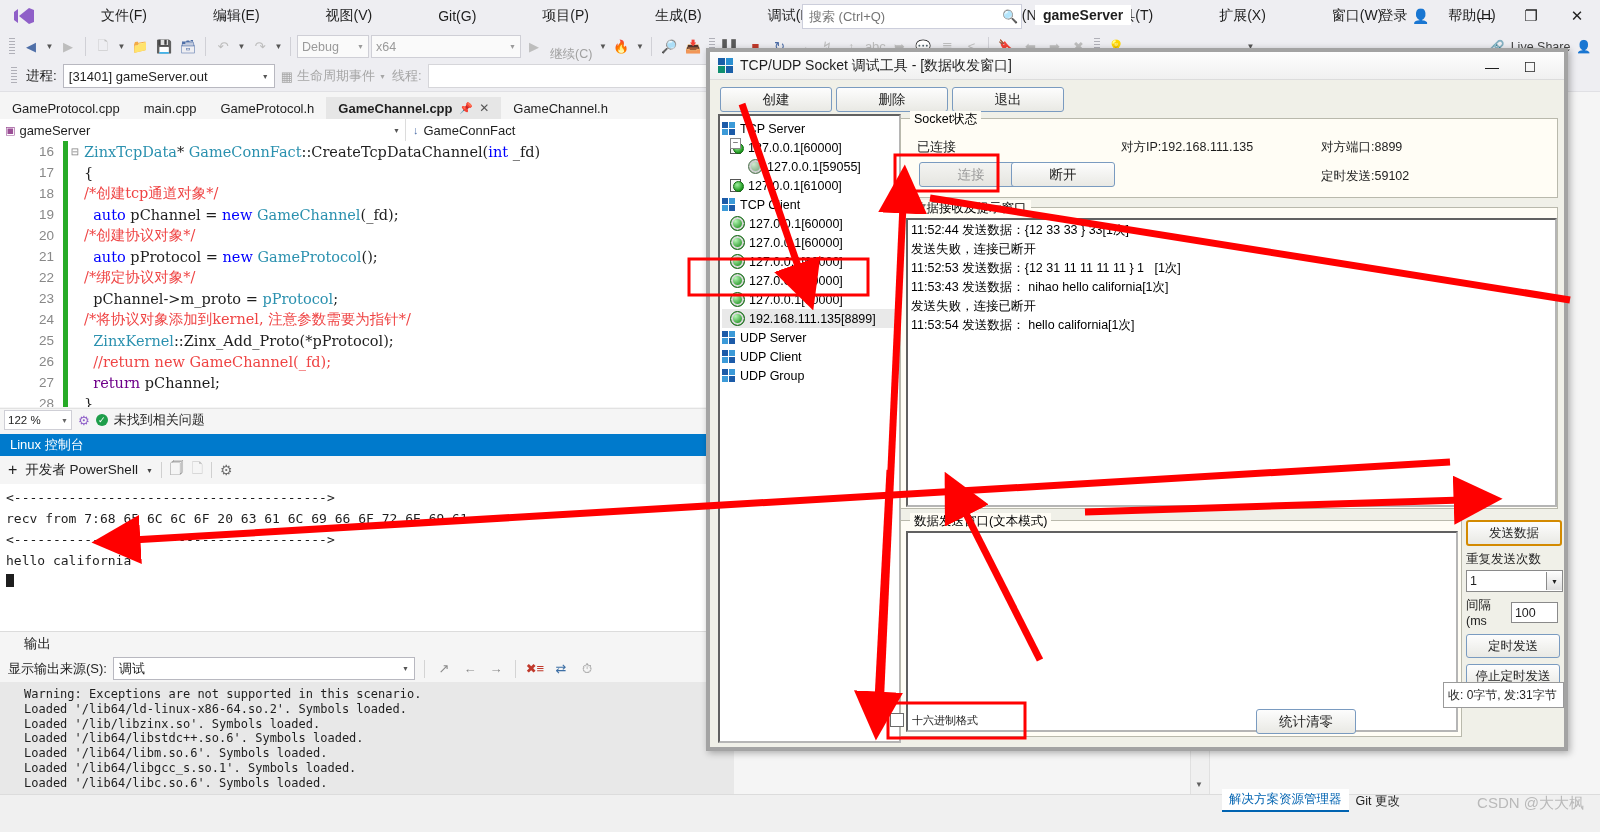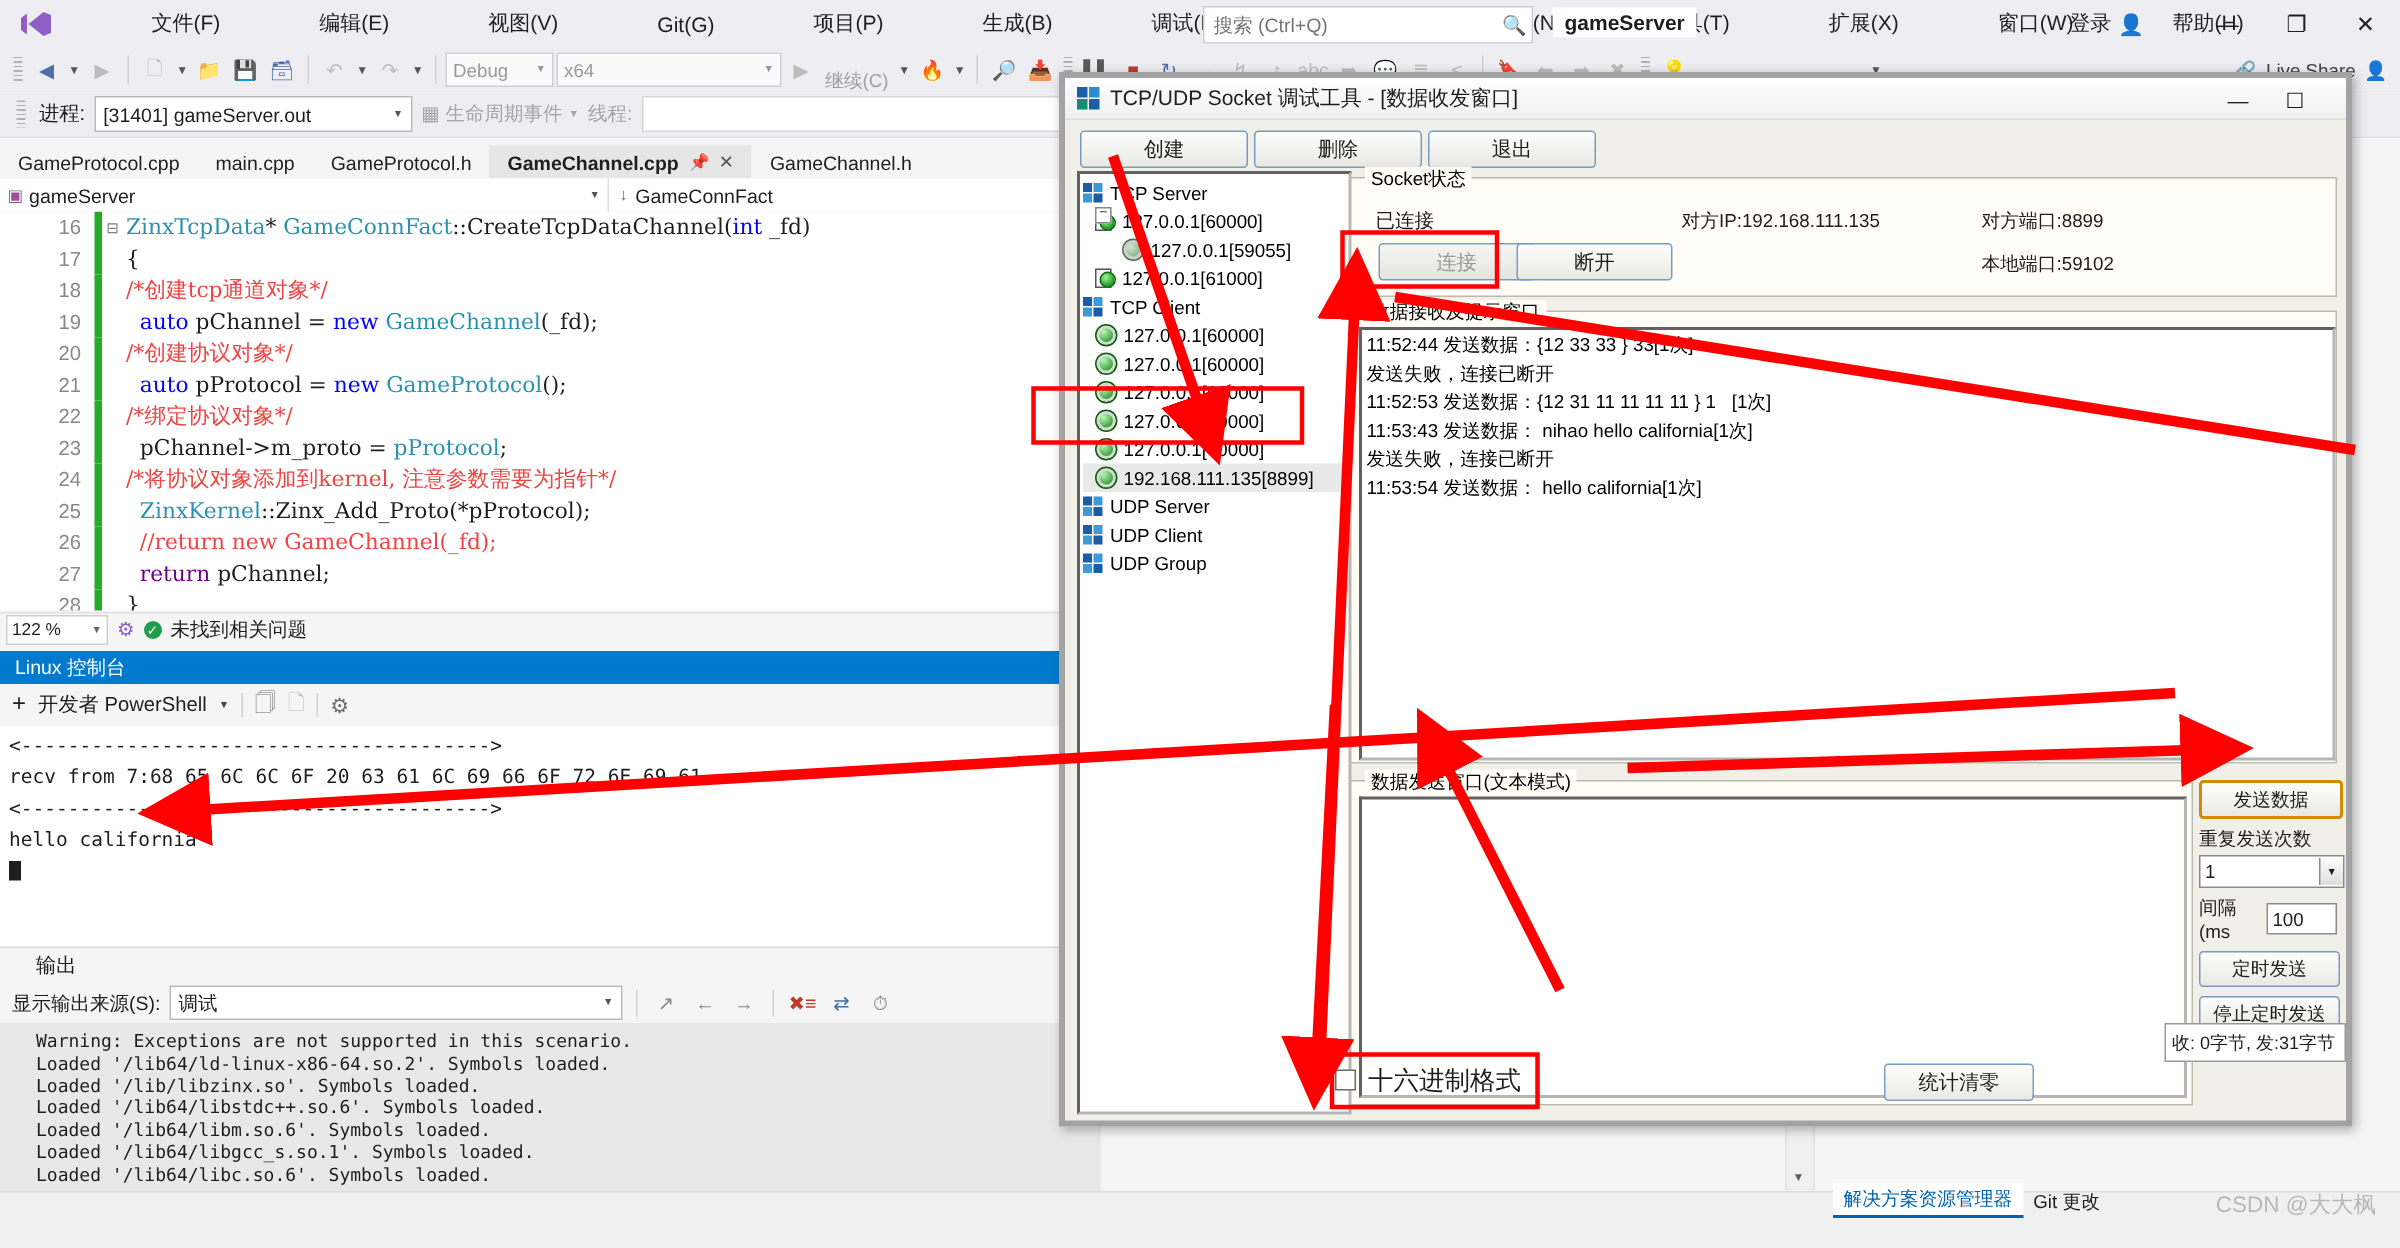--- a/index.html
+++ b/index.html
@@ -176,21 +176,21 @@
   .rc-lbl{font-size:12.5px;margin:5px 0 2px 0;}
   .rc-sel{width:92px;height:20px;background:#fff;border:1px solid #8a8a8a;font-size:12.5px;display:flex;align-items:center;padding-left:3px;justify-content:space-between;}
   .rc-sel .ar{width:15px;height:18px;background:linear-gradient(to bottom,#fdfdfd,#dedede);border-left:1px solid #8a8a8a;display:flex;align-items:center;justify-content:center;font-size:7px;}
   .rc-introw{display:flex;align-items:center;gap:3px;margin-top:5px;}
   .rc-intinput{width:46px;height:19px;background:#fff;border:1px solid #8a8a8a;font-size:12.5px;padding-left:3px;display:flex;align-items:center;}
 
   .sd-stats{position:absolute;left:1443px;top:682px;width:115px;height:24px;background:#fff;border:1px solid #9a9a9a;
             display:flex;align-items:center;padding-left:4px;font-size:12px;}
   .sd-hexrow{position:absolute;left:890px;top:706px;width:660px;height:28px;display:flex;align-items:center;}
   .chk{width:12px;height:12px;border:1px solid #6b6b6b;background:#fff;margin-right:8px;}
-  .chk-lbl{font-size:17px;text-align:center;}
+  .chk-lbl{font-size:11px;text-align:center;}
   .stat-clear{position:absolute;left:1256px;top:709px;}
 
   
   #annot{position:absolute;left:0;top:0;width:1600px;height:832px;pointer-events:none;}
 </style>
 </head>
 <body>
 
 <div id="vs-shell">
 
@@ -608,21 +608,21 @@
       <span>UDP Group</span>
     </div>
     <div class="tree-expander" style="left:10px;top:22px">−</div>
   </div>
 
   <div class="gbox sd-status">
     <div class="gtitle">Socket状态</div>
     <div class="st-conn">已连接</div>
     <div class="st-ip">对方IP:192.168.111.135</div>
     <div class="st-port">对方端口:8899</div>
-    <div class="st-local">本地端口:59102</div>
+    <div class="st-local">定时发送:59102</div>
     <div class="win-btn st-btn-conn disabled" style="min-width:74px">连接</div>
     <div class="win-btn st-btn-disc" style="min-width:74px">断开</div>
   </div>
 
   <div class="gbox sd-recv">
     <div class="gtitle">数据接收及提示窗口</div>
     <div class="recv-area">
       <div>11:52:44 发送数据：{12 33 33 } 33[1次]</div>
       <div>发送失败，连接已断开</div>
       <div>11:52:53 发送数据：{12 31 11 11 11 11 } 1   [1次]</div>

